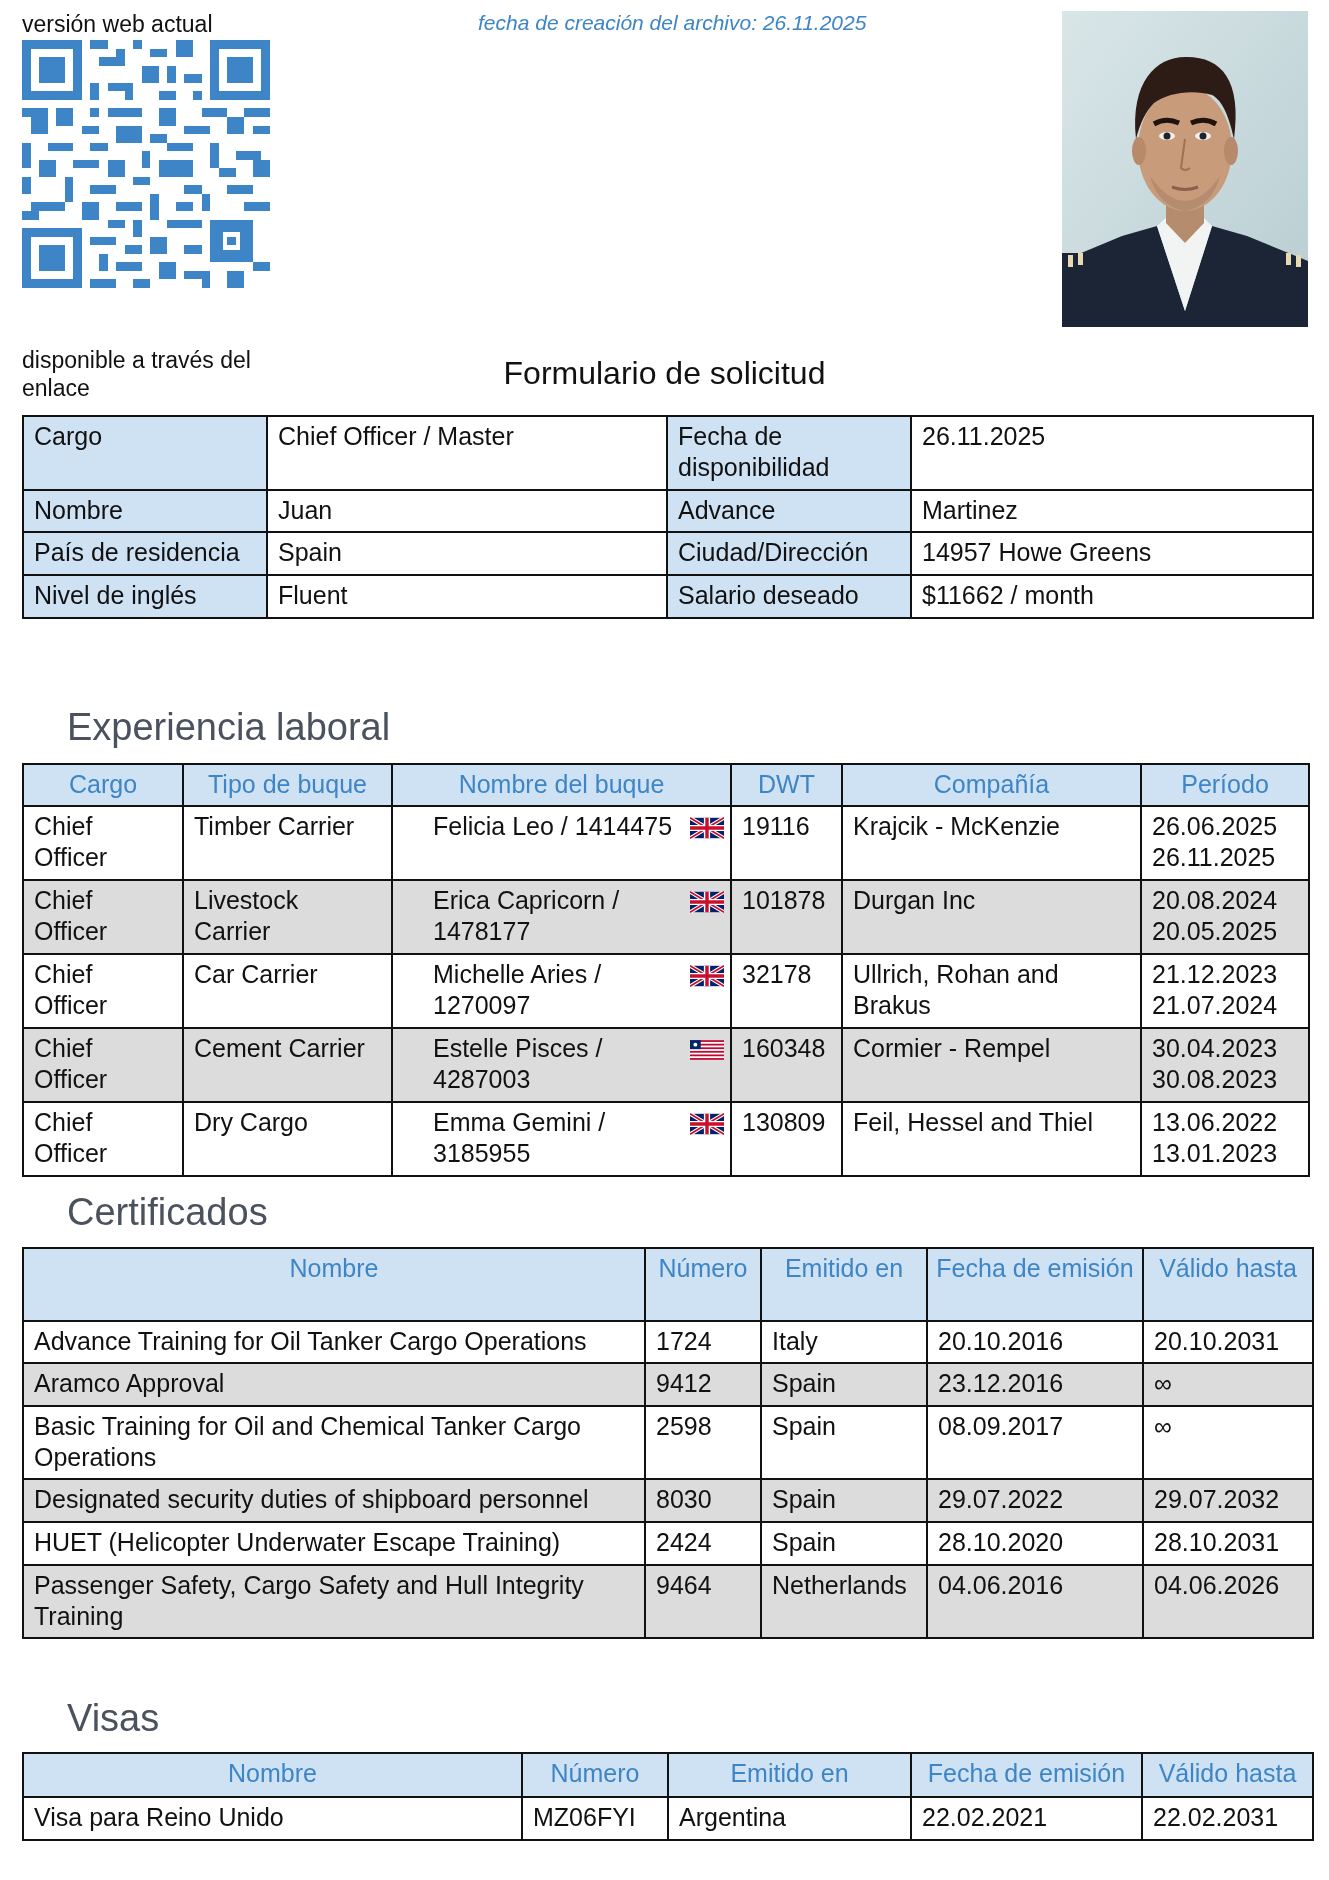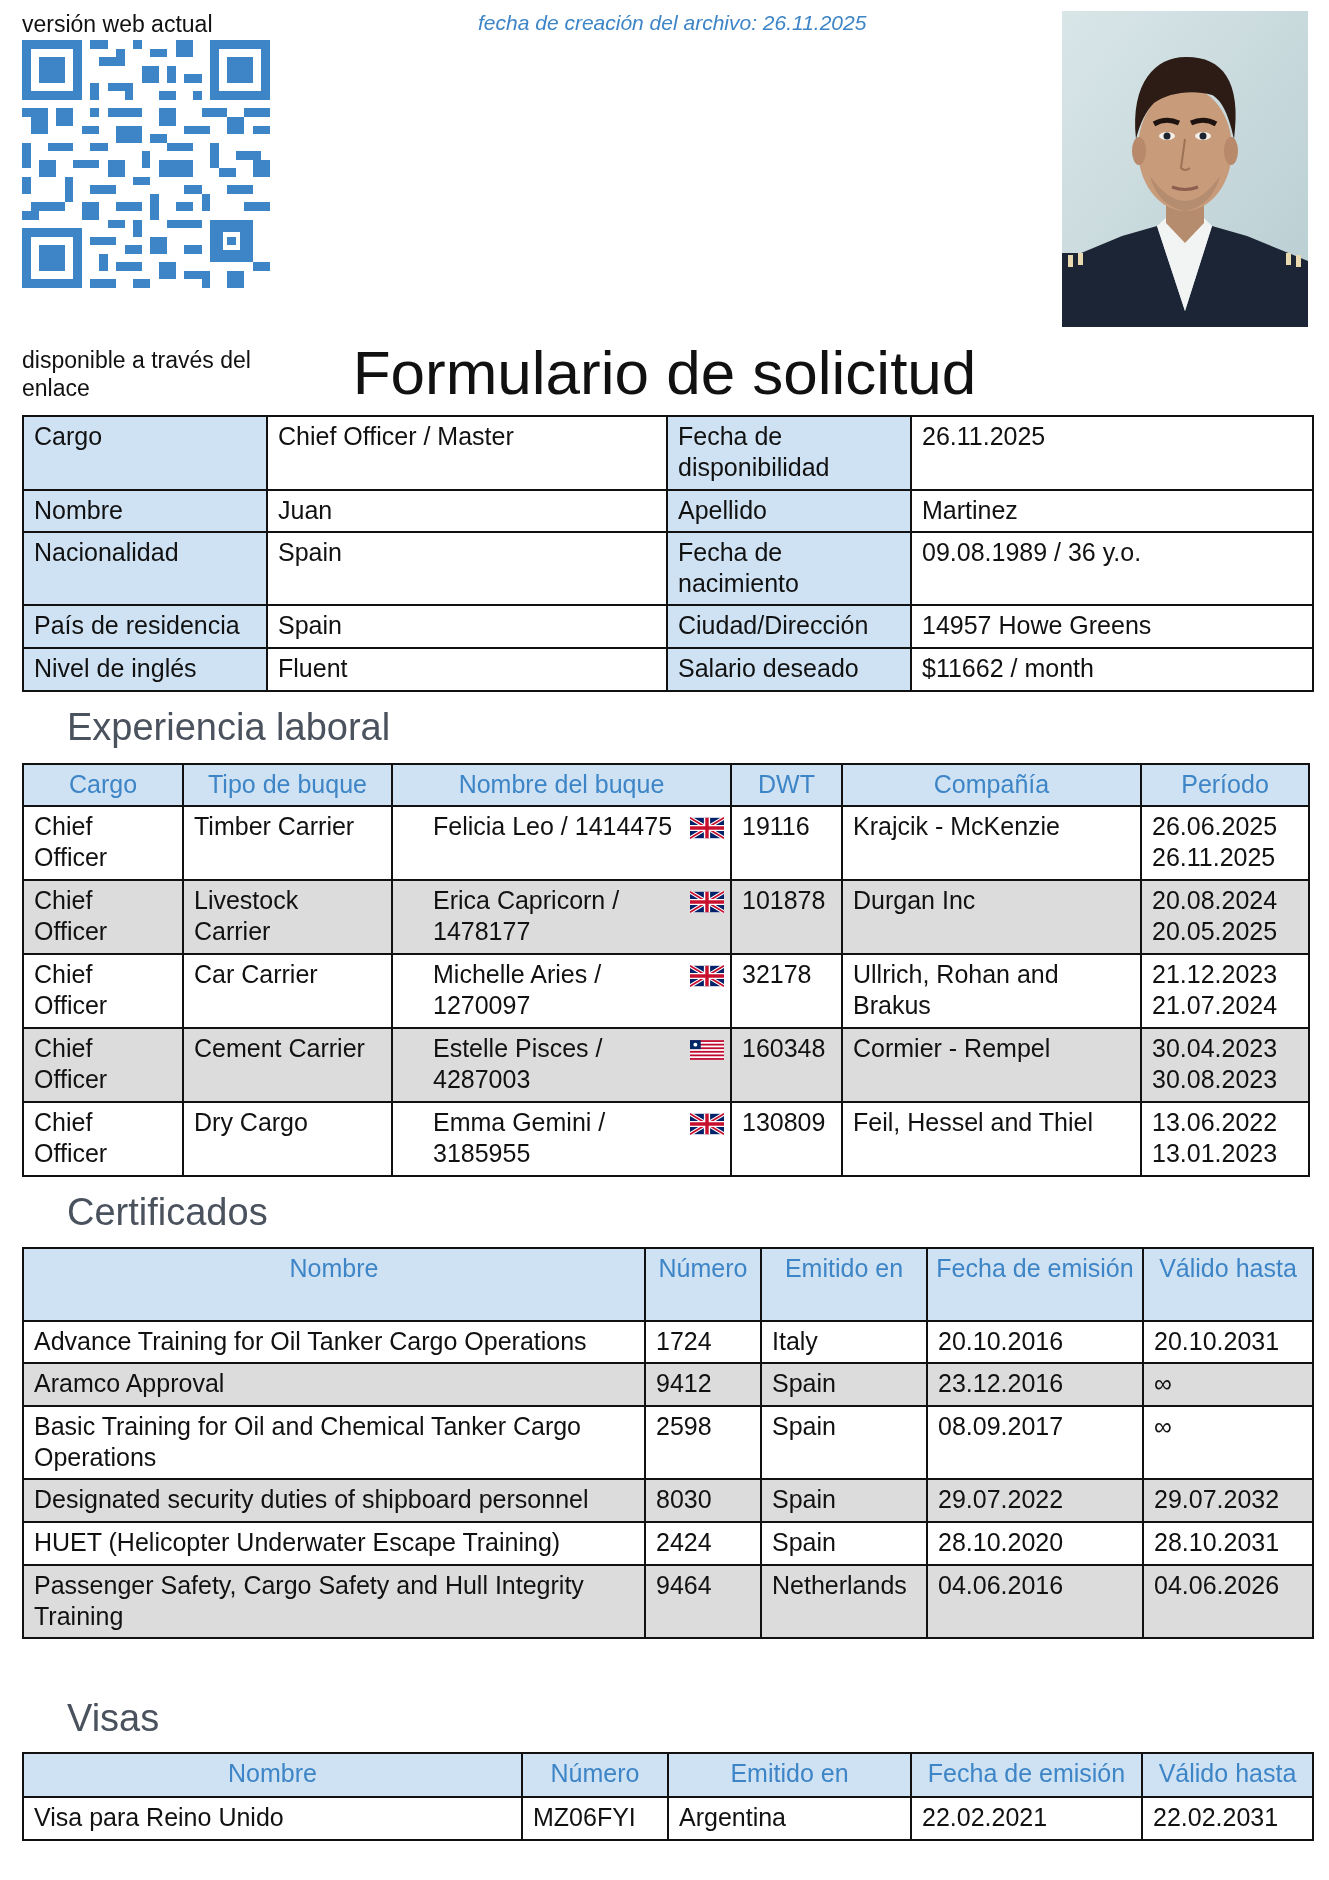--- a/index.html
+++ b/index.html
@@ -10,21 +10,21 @@
   .qr-top { left: 22px; top: 10px; }
   .qr-bottom { left: 22px; top: 302px; width: 260px; margin-top: 44px; }
   .qr-box { position: absolute; left: 22px; top: 40px; width: 248px; height: 248px; }
   .qr-box svg { width: 100%; height: 100%; display: block; }
 
   .created { position: absolute; left: 478px; top: 11px; font-size: 21px; font-style: italic; color: #3d85c6; }
 
   .photo { position: absolute; left: 1062px; top: 11px; width: 246px; height: 316px; overflow: hidden; background: #d7e3e6; }
   .photo svg { width: 100%; height: 100%; display: block; }
 
-  .title { position: absolute; left: 0; width: 1329px; top: 345px; text-align: center; font-size: 62px; line-height: 56px; color: #111; }
+  .title { position: absolute; left: 0; width: 1329px; top: 345px; text-align: center; font-size: 32px; line-height: 56px; color: #111; }
 
   .section-h { position: absolute; left: 67px; font-size: 38px; line-height: 44px; color: #4a525e; }
 
   table { position: absolute; border-collapse: collapse; table-layout: fixed; font-size: 25px; line-height: 31px; }
   td, th { border: 2.5px solid #111; vertical-align: top; text-align: left; padding: 4px 10px 4px 10px; font-weight: normal; }
   th { background: #cfe2f3; color: #3d85c6; text-align: center; }
   td.lbl { background: #cfe2f3; color: #111; }
   tr.alt td { background: #dcdcdc; }
   b { font-weight: normal; }
 
@@ -192,28 +192,22 @@
   <tbody>
       <tr style="height:74px">
     <td class="lbl">Cargo</td>
     <td>Chief Officer / Master</td>
     <td class="lbl">Fecha de disponibilidad</td>
     <td>26.11.2025</td>
   </tr>
   <tr style="height:42px">
     <td class="lbl">Nombre</td>
     <td><b>Juan</b></td>
-    <td class="lbl">Apellido</td>
+    <td class="lbl">Advance</td>
     <td>Martinez</td>
-  </tr>
-  <tr style="height:73px">
-    <td class="lbl">Nacionalidad</td>
-    <td>Spain</td>
-    <td class="lbl">Fecha de nacimiento</td>
-    <td>09.08.1989 / 36 y.o.</td>
   </tr>
   <tr style="height:43px">
     <td class="lbl">País de residencia</td>
     <td>Spain</td>
     <td class="lbl">Ciudad/Dirección</td>
     <td>14957 Howe Greens</td>
   </tr>
   <tr style="height:43px">
     <td class="lbl">Nivel de inglés</td>
     <td>Fluent</td>

